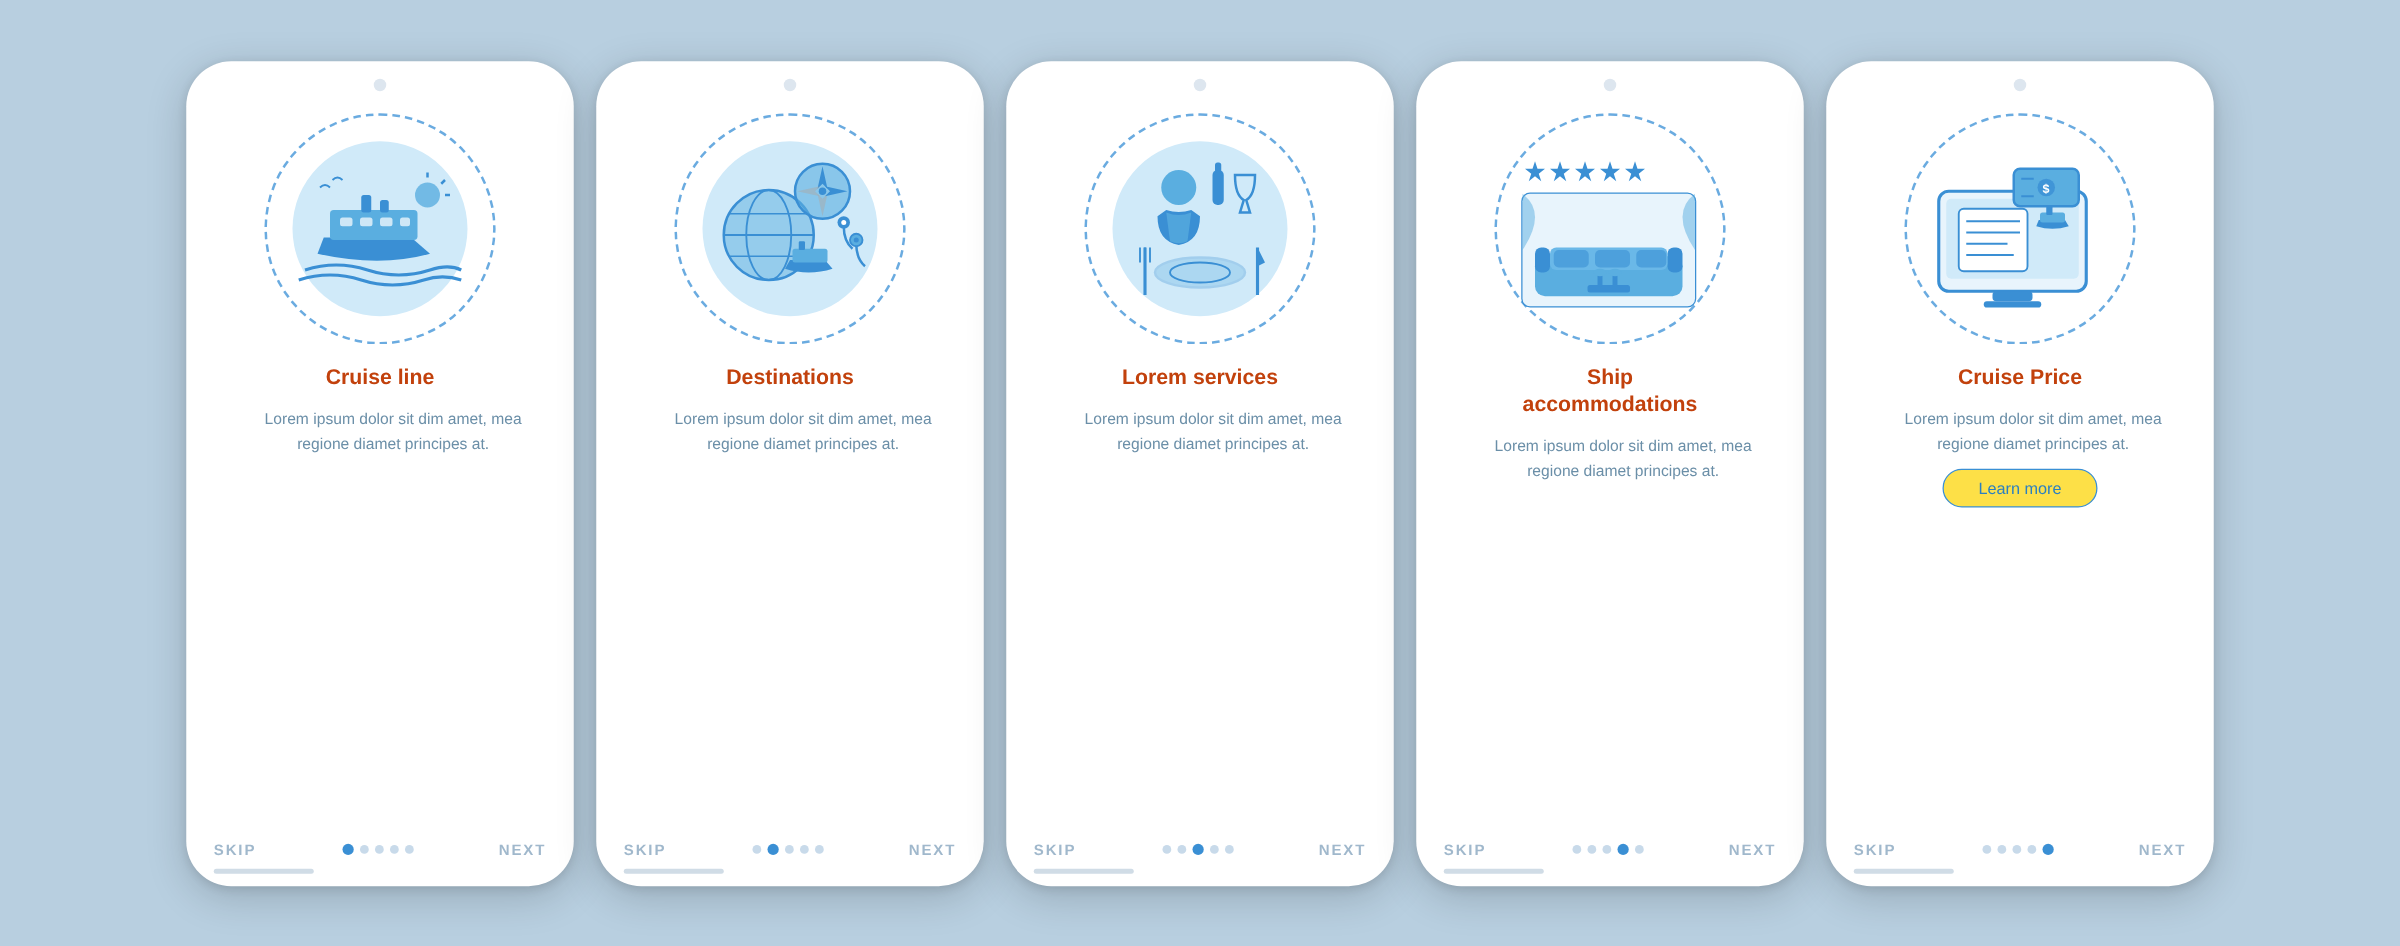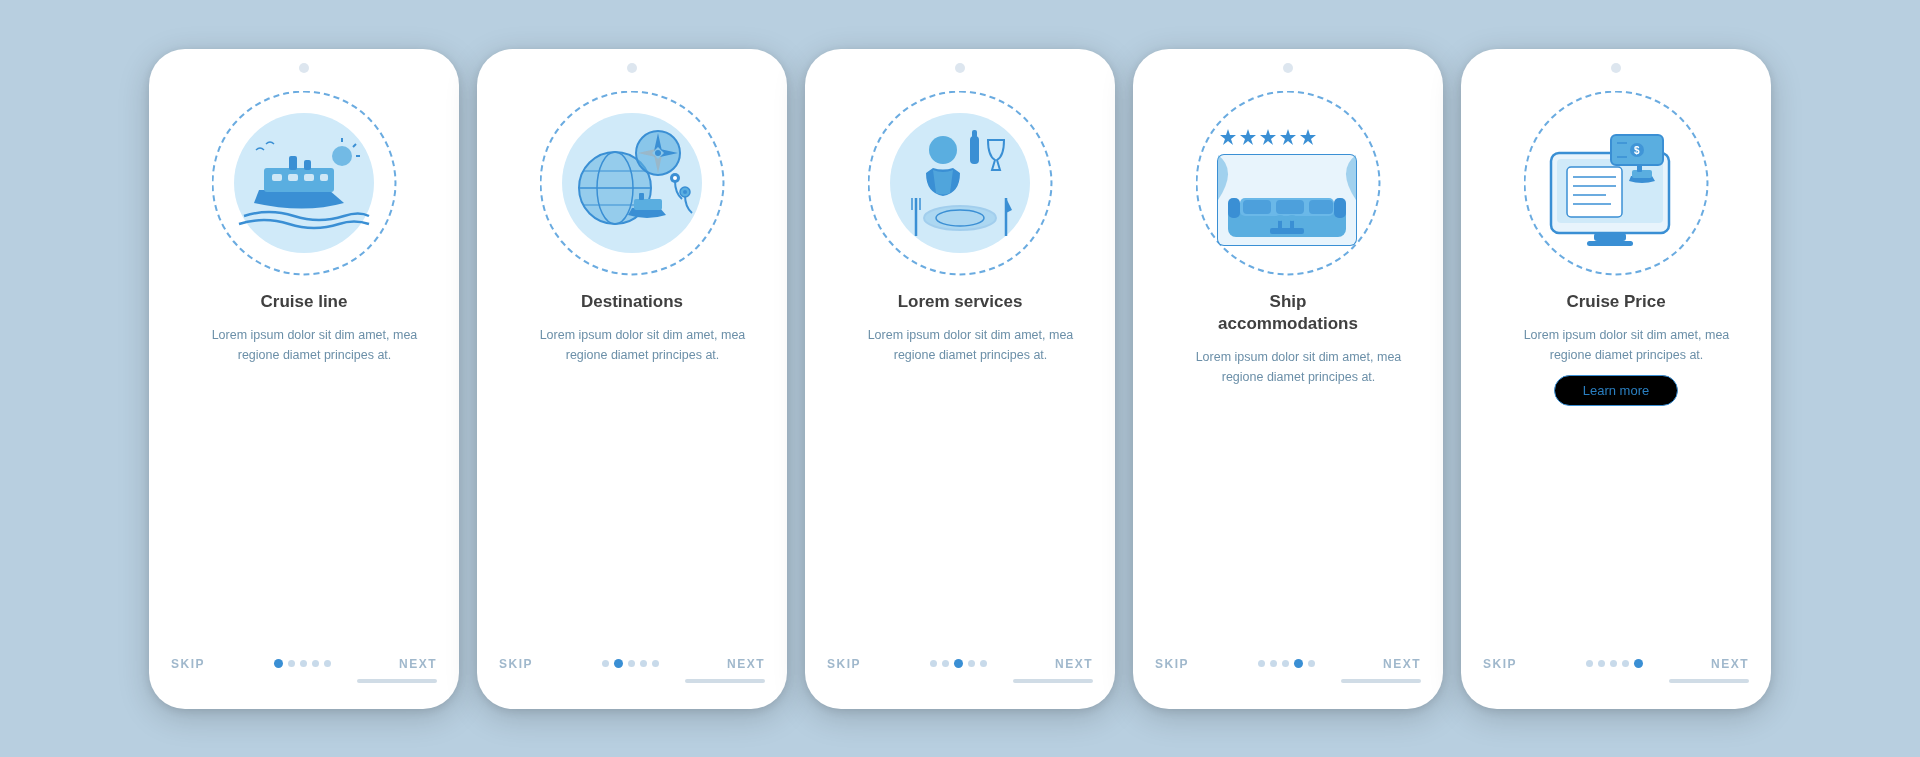--- a/index.html
+++ b/index.html
@@ -85,50 +85,50 @@
       left: 50%;
       transform: translate(-50%, -50%);
     }
     .icon-svg {
       position: relative;
       z-index: 2;
     }
     .screen-title {
       font-size: 17px;
       font-weight: 600;
-      color: #404040;
+      color: #c2410c;
       text-align: center;
       margin-bottom: 12px;
       line-height: 1.3;
     }
     .screen-body {
       font-size: 12.5px;
       color: #6b8fa8;
       text-align: center;
       line-height: 1.6;
       margin-bottom: 10px;
       margin-left: 21px;
     }
     .learn-more-btn {
       border: 1.5px solid #3a8fd4;
       border-radius: 20px;
       padding: 7px 28px;
       color: #2a7fc1;
       font-size: 13px;
       font-weight: 500;
-      background: #000000;
+      background: #fde047;
       cursor: pointer;
       margin-bottom: 8px;
     }
     .phone-bottom {
       width: 100%;
-      padding: 0 22px 20px 22px;
+      padding: 0 22px 4px 22px;
       display: flex;
       flex-direction: column;
-      align-items: flex-end;
+      align-items: flex-start;
     }
     .nav-row {
       width: 100%;
       display: flex;
       align-items: center;
       justify-content: space-between;
       margin-bottom: 8px;
     }
     .nav-skip, .nav-next {
       font-size: 12px;

